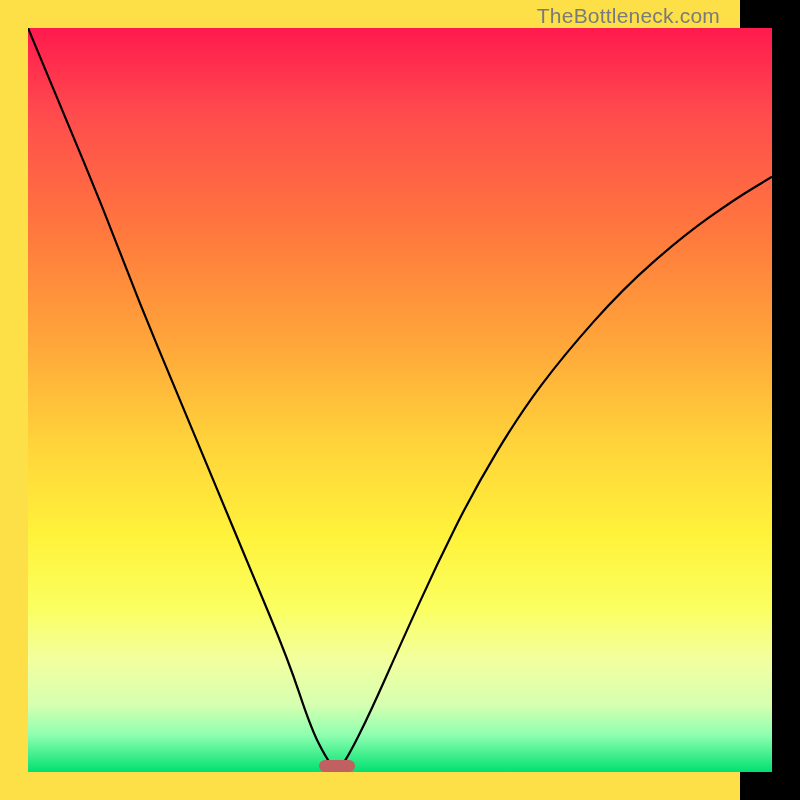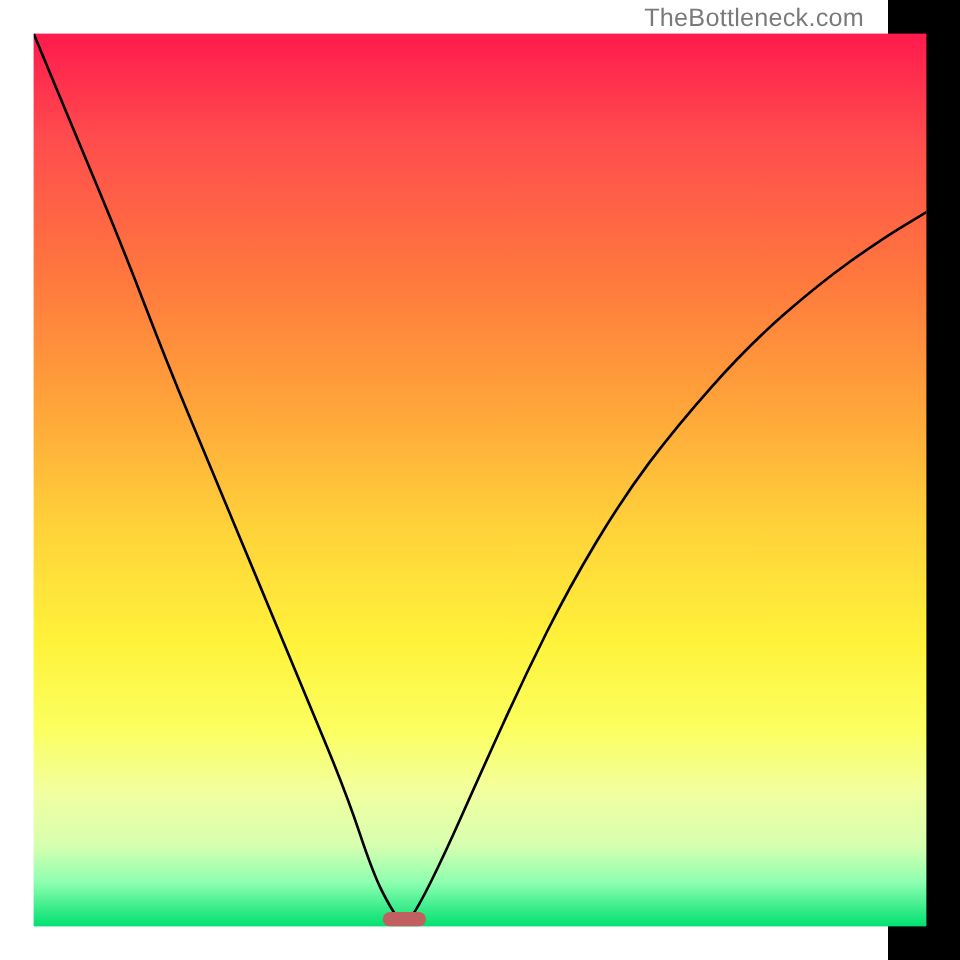--- a/index.html
+++ b/index.html
@@ -11,21 +11,21 @@
     position: relative;
     overflow: hidden;
     font-family: Arial, Helvetica, sans-serif;
   }
   .frame {
     position: absolute;
     top: 0;
     left: 0;
     width: 740px;
     height: 800px;
-    background: #ffffff;
+    background: #fde047;
   }
   .plot-area {
     position: absolute;
     top: 28px;
     left: 28px;
     width: 744px;
     height: 744px;
     background: linear-gradient(to bottom,
       #ff1a4d 0%,
       #ff4d4d 12%,

